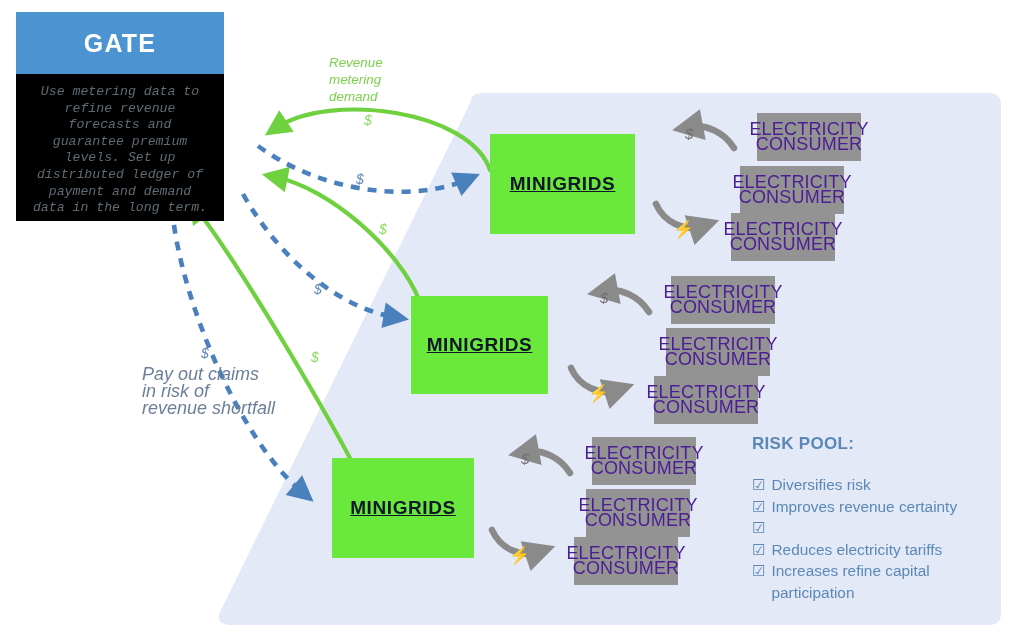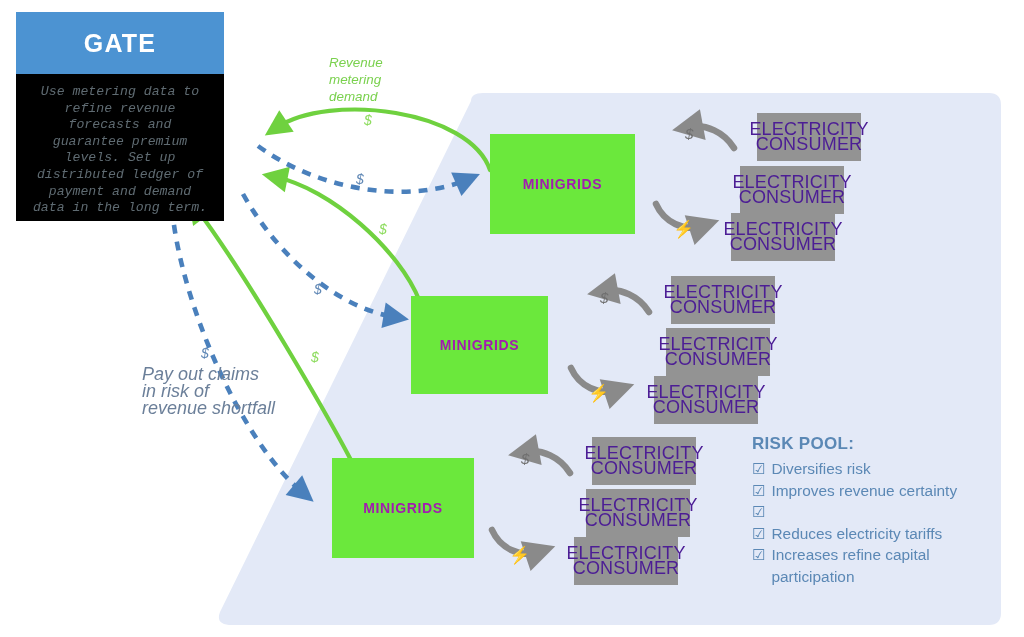--- a/index.html
+++ b/index.html
@@ -66,24 +66,25 @@
   
   .minigrid {
     position: absolute;
     background: #6be83c;
     display: flex;
     align-items: center;
     justify-content: center;
     z-index: 4;
   }
   .minigrid-label {
-    color: #a21caf;
-    font-size: 14px;
+    color: #0f172a;
+    font-size: 19px;
     font-weight: bold;
     letter-spacing: 0.6px;
+    text-decoration: underline;
   }
 
   
   .consumer {
     position: absolute;
     background: #939393;
     display: flex;
     flex-direction: column;
     align-items: center;
     justify-content: center;
@@ -137,21 +138,21 @@
     top: 434px;
     width: 245px;
     z-index: 6;
     color: #5b88b5;
   }
   .risk-pool-title {
     font-size: 17px;
     font-weight: bold;
     letter-spacing: 0.3px;
     display: block;
-    margin-bottom: 4px;
+    margin-bottom: 20px;
   }
   .risk-item {
     font-size: 15.4px;
     line-height: 21.5px;
     display: flex;
     align-items: flex-start;
   }
   .risk-check {
     margin-right: 6px;
     font-size: 15px;

